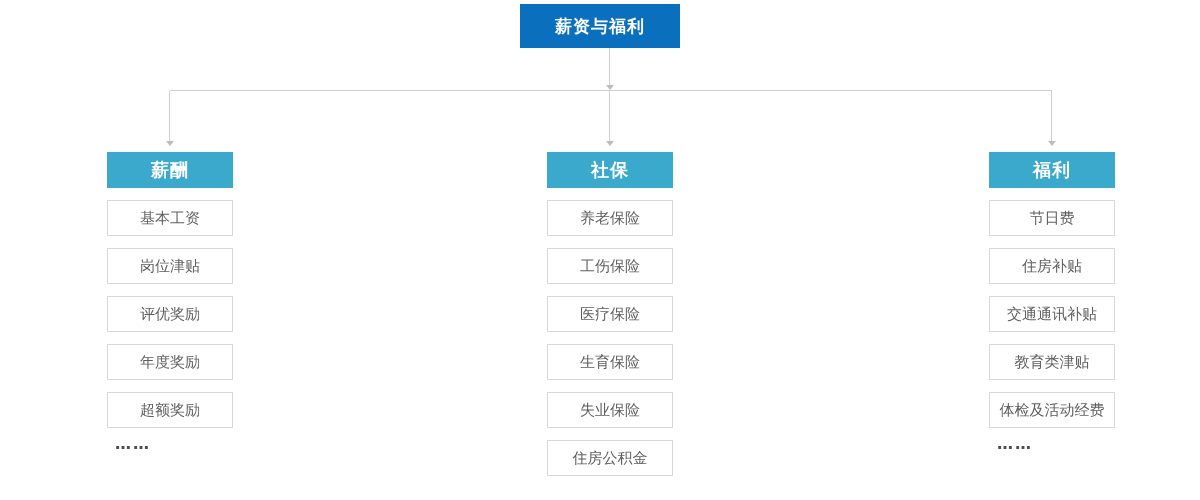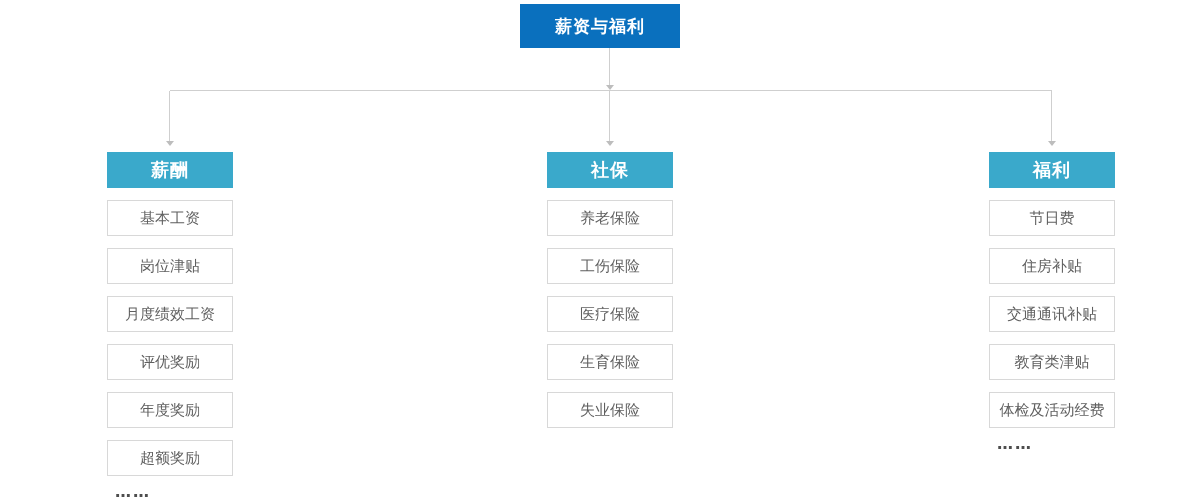--- a/index.html
+++ b/index.html
@@ -96,36 +96,36 @@
 
   <div class="line" style="left:1051px; top:91px; width:1px; height:50px;"></div>
   <div class="arrow" style="left:1048px; top:141px;"></div>
 
   <div id="columns">
   <div class="column col-0">
     <div class="col-header">薪酬</div>
     <div class="items">
           <div class="item">基本工资</div>
           <div class="item">岗位津贴</div>
-          <div class="item">月度绩效工资</div>
           <div class="item">评优奖励</div>
           <div class="item">年度奖励</div>
           <div class="item">超额奖励</div>
           <div class="ellipsis">……</div>
         </div>
   </div>
 
   <div class="column col-1">
     <div class="col-header">社保</div>
     <div class="items">
           <div class="item">养老保险</div>
           <div class="item">工伤保险</div>
           <div class="item">医疗保险</div>
           <div class="item">生育保险</div>
           <div class="item">失业保险</div>
+          <div class="item">住房公积金</div>
         </div>
   </div>
 
   <div class="column col-2">
     <div class="col-header">福利</div>
     <div class="items">
           <div class="item">节日费</div>
           <div class="item">住房补贴</div>
           <div class="item">交通通讯补贴</div>
           <div class="item">教育类津贴</div>

